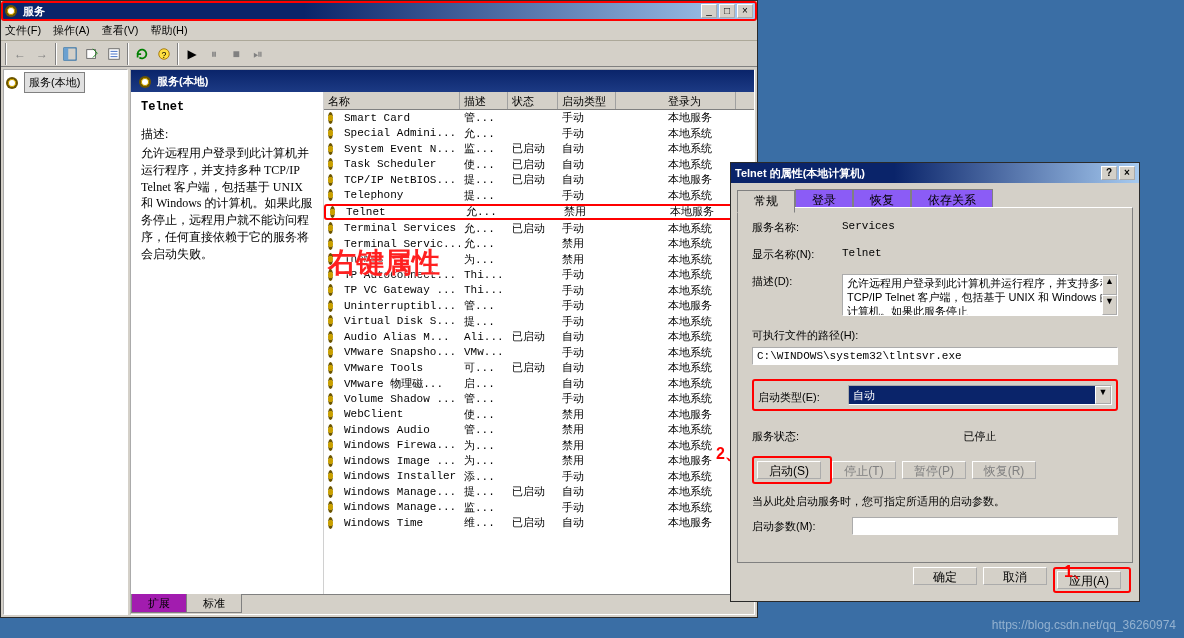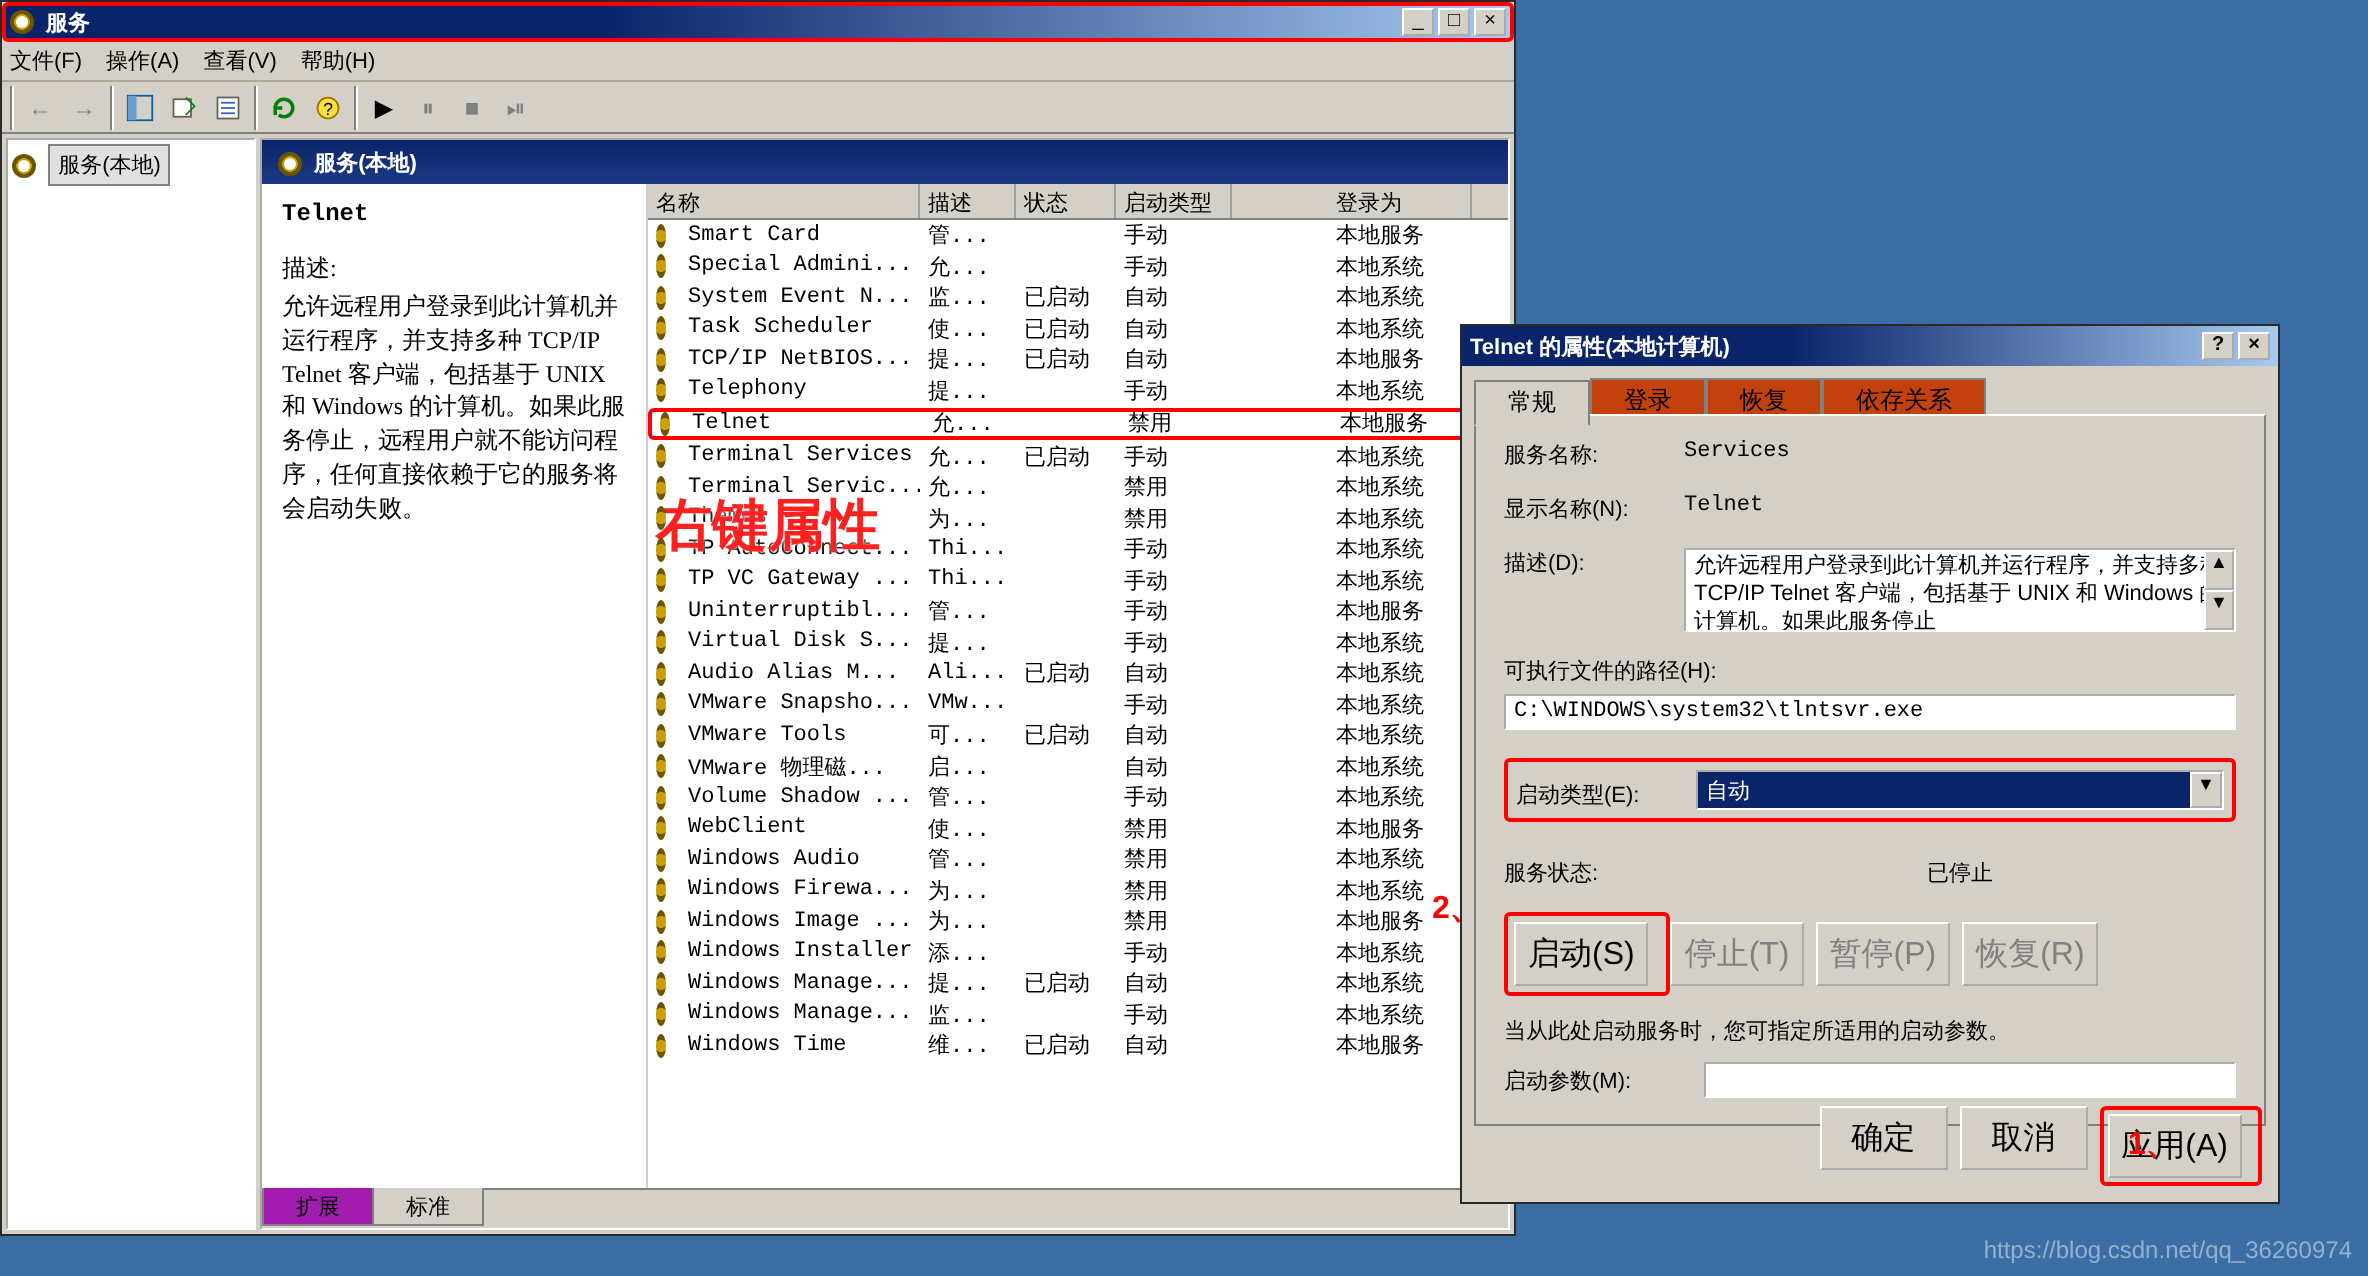--- a/index.html
+++ b/index.html
@@ -56,35 +56,35 @@
   .tab-b.inact { background:#d4d0c8; margin-left:-1px;}
 
   
   .props-window {
     position:absolute; left:730px; top:162px; width:410px; height:440px;
     background:#d4d0c8; border:1px solid #2a2a2a;
   }
   .props-title { height:20px; background:linear-gradient(to right,#0a246a 40%,#a6caf0); color:#fff; display:flex; align-items:center; padding:0 4px; font-weight:bold;}
   .props-title .tb-text{flex:1;}
   .props-tabs { display:flex; margin:6px 6px 0; }
-  .ptab { border:1px solid #808080; border-bottom:none; padding:2px 16px; background:#c2410c; position:relative; font-size:12px;}
+  .ptab { border:1px solid #808080; border-bottom:none; padding:2px 16px; background:#8b5cf6; position:relative; font-size:12px;}
   .ptab.active { background:#d4d0c8; border-bottom:1px solid #d4d0c8; top:1px; z-index:2;}
   .pbody { position:absolute; top:44px; bottom:38px; left:6px; right:6px; border:1px solid #808080; background:#d4d0c8; border-top-color:#fff; padding:12px 14px; }
   .field-row { display:flex; align-items:flex-start; margin-bottom:12px;}
   .flabel { width:90px; }
   .fval { flex:1; font-family:"Courier New",monospace; }
   .fval-ta { flex:1; border:1px inset #fff; background:#fff; padding:2px 4px; height:42px; font-size:11px; line-height:1.25; overflow:hidden; position:relative;}
   .fval-ta .sa { position:absolute; right:0; top:0; bottom:0; width:15px; background:#d4d0c8; display:flex; flex-direction:column;}
   .fval-ta .sa > div{flex:1; border:1px outset #fff; text-align:center; font-size:9px;}
   .path-in { border:1px inset #fff; background:#fff; padding:2px 4px; font-family:"Courier New",monospace; margin-top:2px;}
   .combo-row { display:flex; align-items:flex-end; border:2px solid red; border-radius:3px; padding:4px;}
   .combo { flex:1; height:20px; background:#0a246a; border:1px inset #fff; display:flex; align-items:center;}
   .combo .ctext{ flex:1; color:#fff; padding:0 4px; }
   .combo .cbtn {width:16px; height:18px; background:#d4d0c8; border:1px outset #fff; text-align:center; font-size:9px;}
-  .btn { min-width:64px; height:32px; border:1px outset #fff; background:#d4d0c8; margin-right:6px; font-family:inherit; font-size:16px;}
+  .btn { min-width:64px; height:18px; border:1px outset #fff; background:#d4d0c8; margin-right:6px; font-family:inherit; font-size:12px;}
   .btn:disabled { color:#808080;}
   .btn-row-wrap { border:2px solid red; border-radius:3px; display:inline-block; padding:3px;}
   .two-marker {position:absolute; left:716px; top:444px; color:red; font-weight:bold; font-size:16px;}
   .one-marker {position:absolute; left:1064px; top:562px; color:red; font-weight:bold; font-size:16px;}
   .lbl-row { display:flex; align-items:center; margin-top:8px;}
   .lbl-row .flabel{width:100px;}
   .lbl-row input{flex:1; border:1px inset #fff; background:#fff; height:18px; padding:0 4px;}
   .props-btns { position:absolute; bottom:8px; right:8px; display:flex;}
   .apply-wrap { border:2px solid red; border-radius:3px; padding:2px;}
   .watermark { position:absolute; right:8px; bottom:6px; color:#c8d8e8a0; font-size:12px;}

